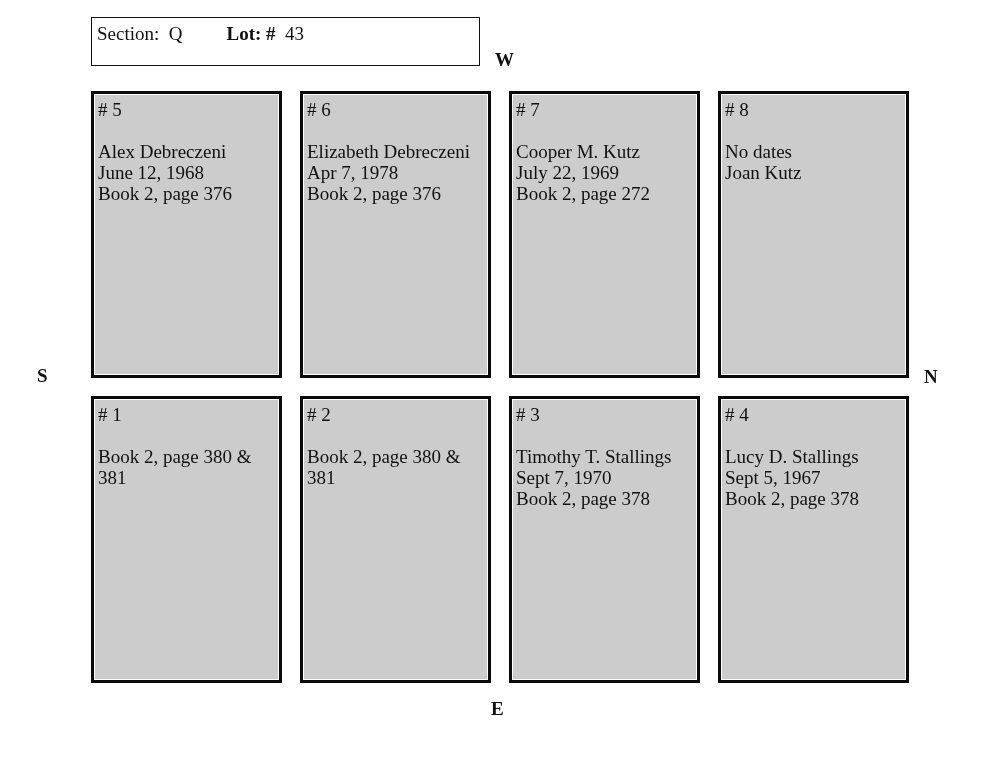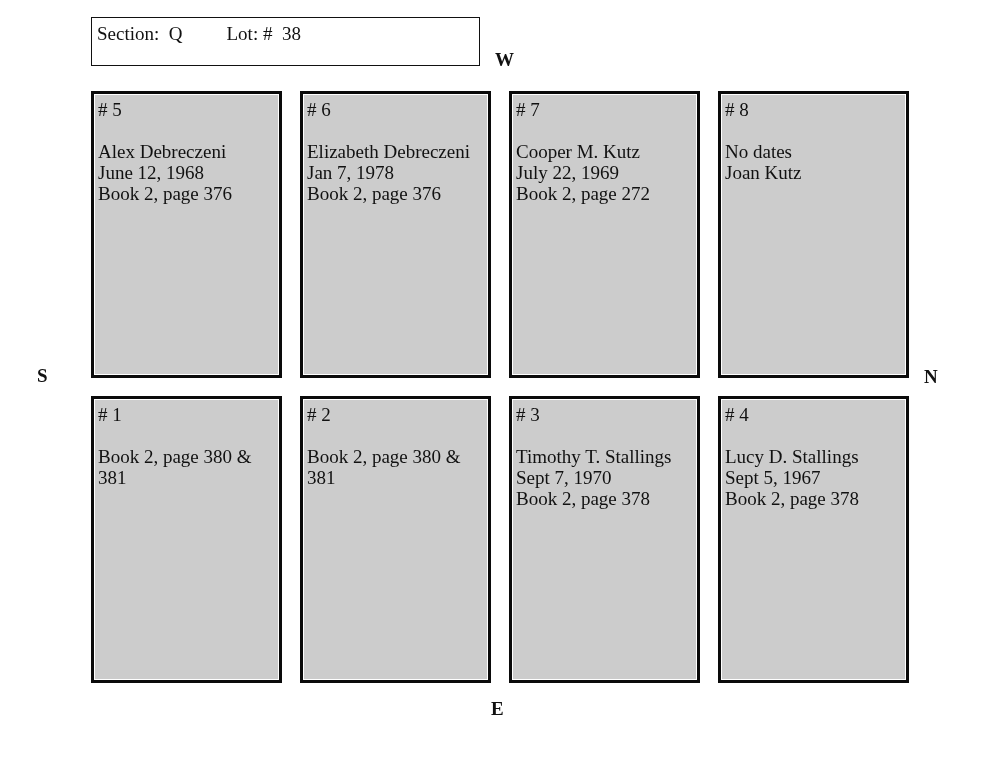--- a/index.html
+++ b/index.html
@@ -8,55 +8,55 @@
     font-family: "Liberation Serif", "DejaVu Serif", serif;
     color: #111111;
   }
   .header-box {
     position: absolute; left: 91px; top: 17px; width: 389px; height: 49px;
     border: 1.5px solid #111; background: #fff; box-sizing: border-box;
   }
   .header-text {
     position: absolute; left: 5px; top: 5px; font-size: 19px; white-space: pre;
   }
-  .header-text .lot { margin-left: 44px; }
+  .header-text .lot { margin-left: 44px; font-weight: bold; }
   .compass {
     position: absolute; font-weight: bold; font-size: 19px; line-height: 1;
   }
   .plot {
     position: absolute; width: 191px; height: 287px; box-sizing: border-box;
     border: 3px solid #0a0a0a; background: #cccccc;
     box-shadow: inset 0 0 0 1px #ffffff;
     padding: 5px 0 0 4px; font-size: 19px; line-height: 21px;
   }
   .plot .num { display: block; margin-bottom: 21px; }
   .plot .line { display: block; padding-right: 12px; }
 </style>
 </head>
 <body>
 
 <div class="header-box">
-  <div class="header-text"><span>Section:</span>  <span>Q</span><span class="lot">Lot: #</span>  <span>38</span></div>
+  <div class="header-text"><span>Section:</span>  <span>Q</span><span class="lot">Lot: #</span>  <span>43</span></div>
 </div>
 
 <div class="compass" style="left:495px; top:50px;">W</div>
 <div class="compass" style="left:37px; top:366px;">S</div>
 <div class="compass" style="left:924px; top:367px;">N</div>
 <div class="compass" style="left:491px; top:699px;">E</div>
 
 <div class="plot" style="left:91px; top:91px;">
   <span class="num"># 5</span>
   <span class="line">Alex Debreczeni</span>
   <span class="line">June 12, 1968</span>
   <span class="line">Book 2, page 376</span>
 </div>
 <div class="plot" style="left:300px; top:91px;">
   <span class="num"># 6</span>
   <span class="line">Elizabeth Debreczeni</span>
-  <span class="line">Jan 7, 1978</span>
+  <span class="line">Apr 7, 1978</span>
   <span class="line">Book 2, page 376</span>
 </div>
 <div class="plot" style="left:509px; top:91px;">
   <span class="num"># 7</span>
   <span class="line">Cooper M. Kutz</span>
   <span class="line">July 22, 1969</span>
   <span class="line">Book 2, page 272</span>
 </div>
 <div class="plot" style="left:718px; top:91px;">
   <span class="num"># 8</span>

